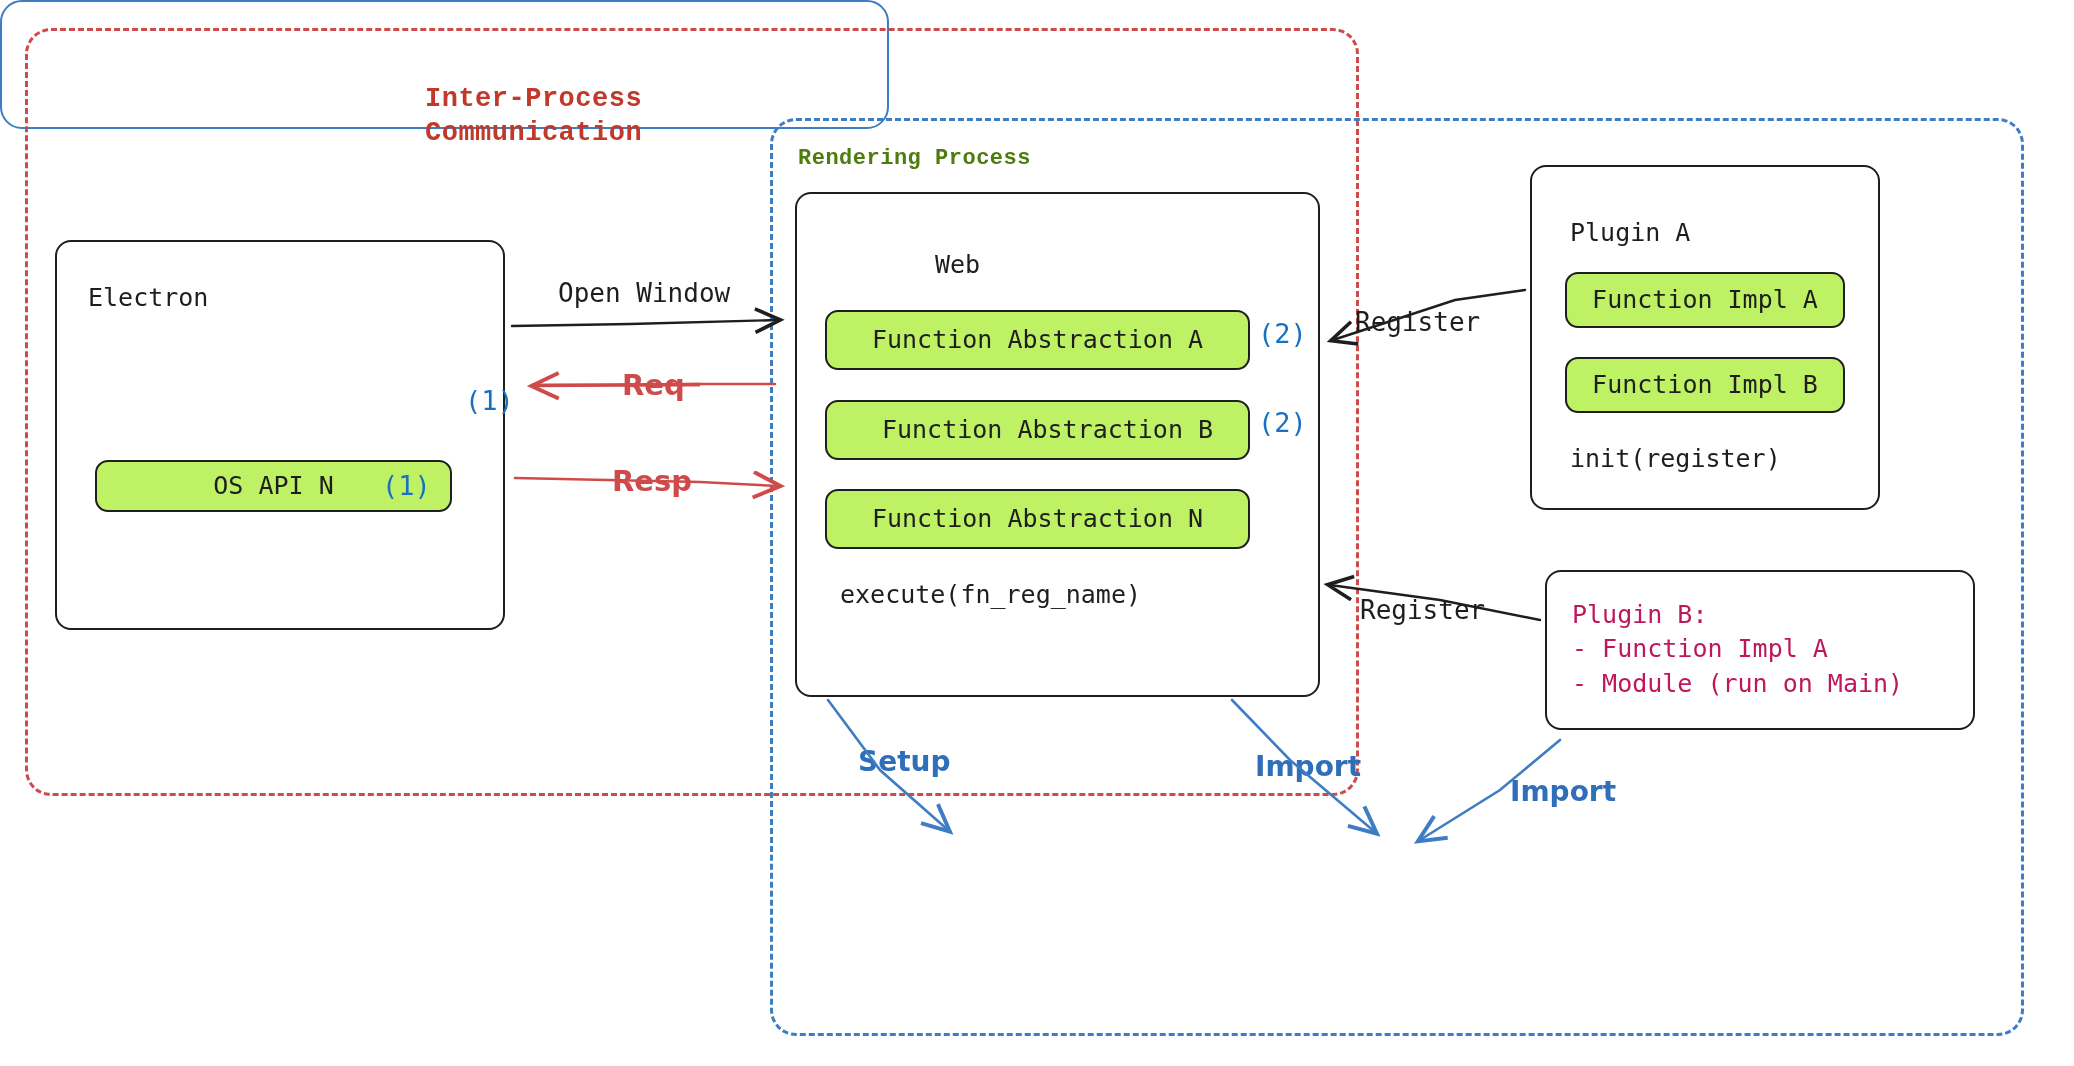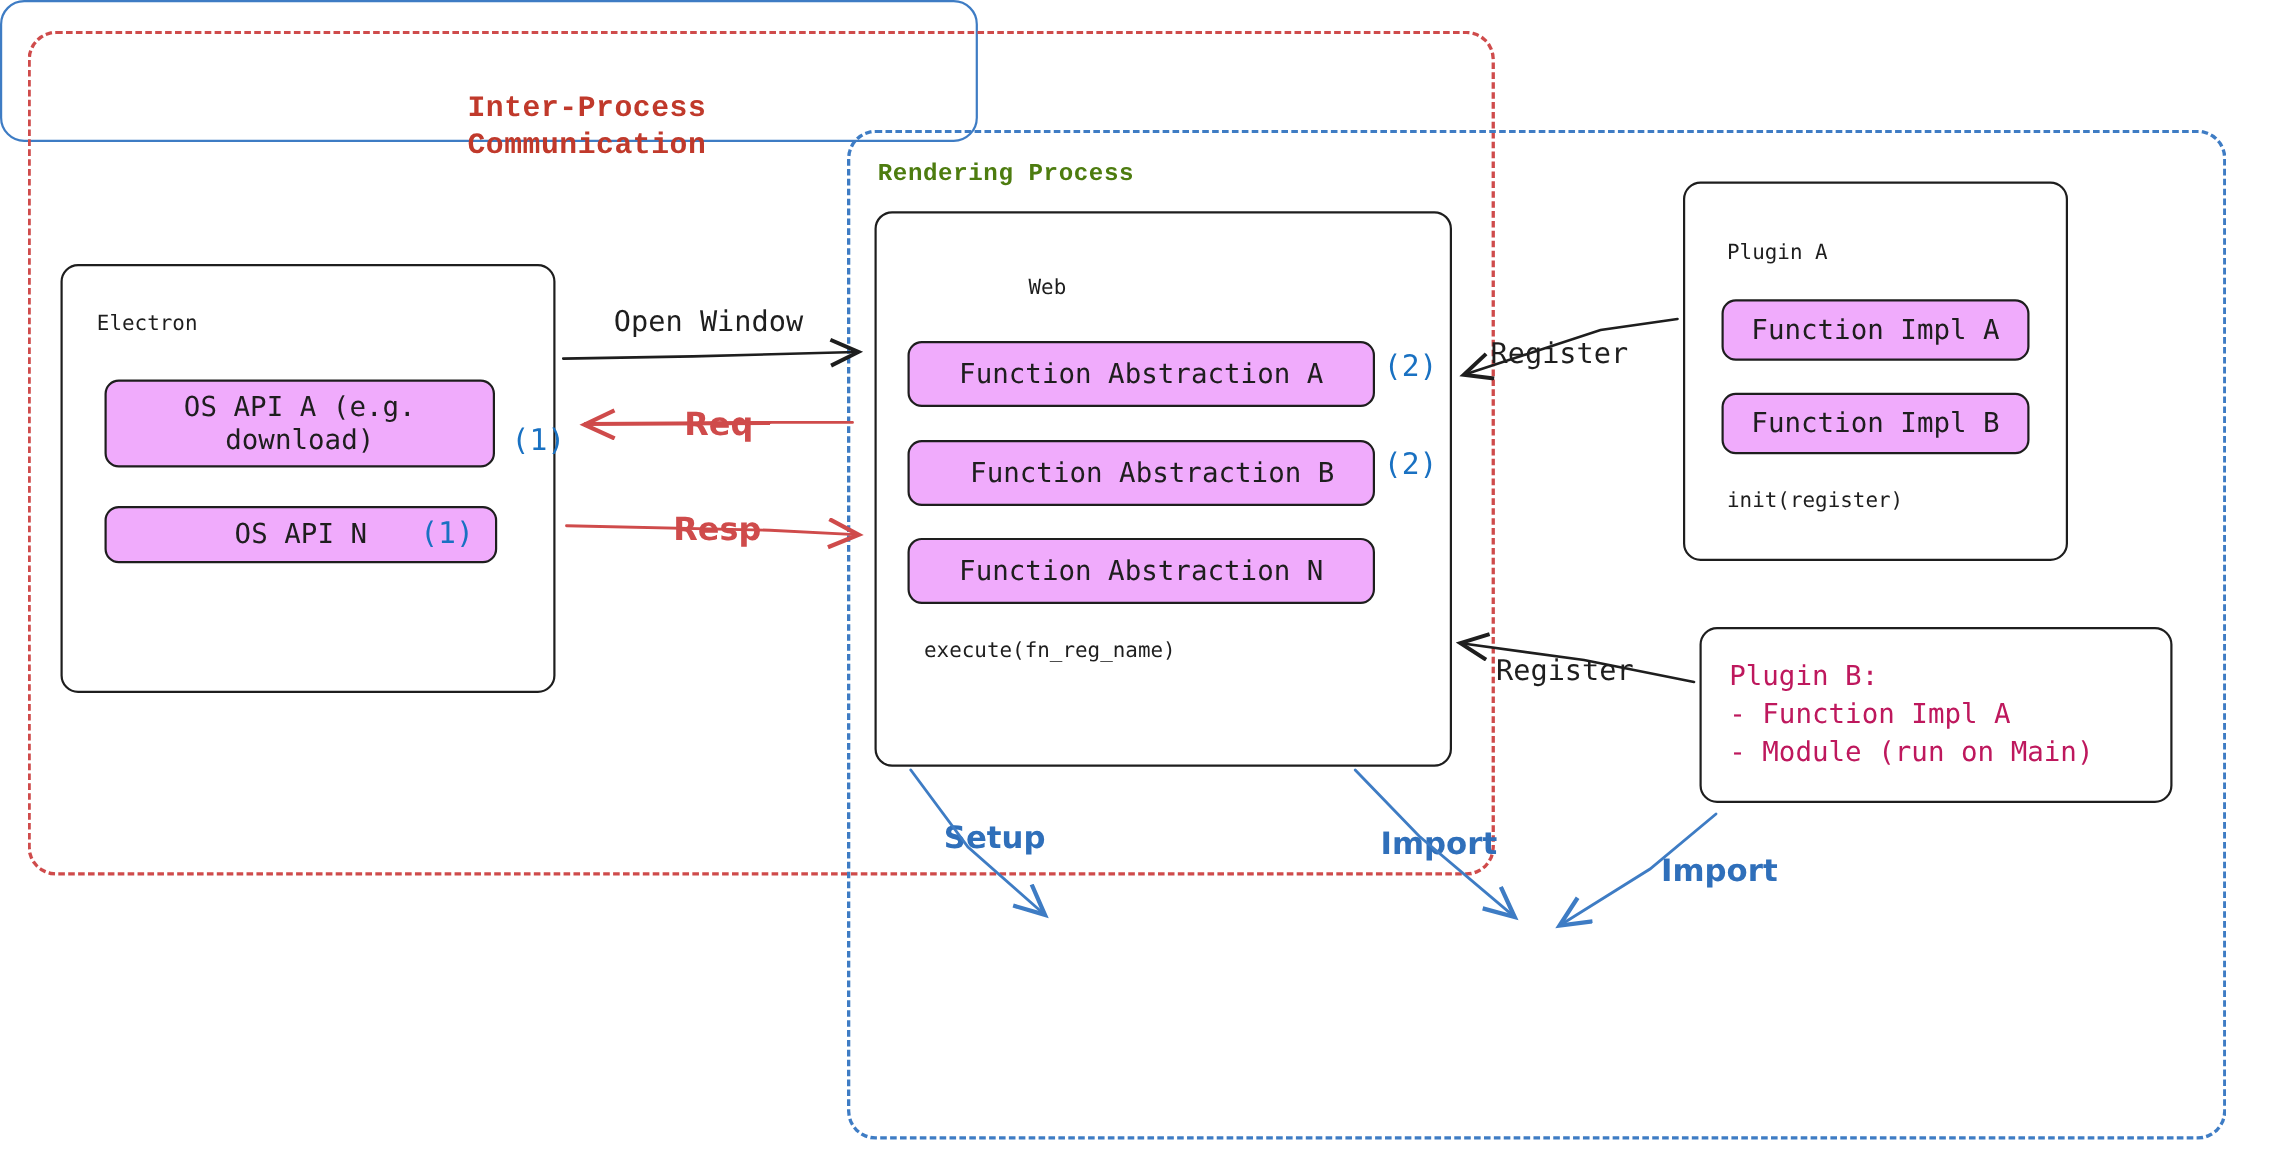--- a/index.html
+++ b/index.html
@@ -13,24 +13,24 @@
   #ipc-box{left:25px;top:28px;width:1328px;height:762px;border-color:#cf4b4b;}
   #render-box{left:770px;top:118px;width:1248px;height:912px;border-color:#3e7cc4;}
 
   .zone-label{position:absolute;font-family:Liberation Mono, monospace;
               font-weight:bold;letter-spacing:.5px;line-height:1.25;white-space:pre;}
   #ipc-label{left:425px;top:83px;color:#c0392b;font-size:27px;}
   #render-label{left:798px;top:145px;color:#4d7c0f;font-size:22px;}
 
   
   .box{position:absolute;border:2.4px solid #1e1e1e;border-radius:16px;background:#fff;box-sizing:border-box;}
-  .box-title{position:absolute;font-size:19px;color:#1e1e1e;white-space:pre;}
-  .inner{position:absolute;border:2.2px solid #1e1e1e;border-radius:13px;background:#f0abfc;
+  .box-title{position:absolute;font-size:25px;color:#1e1e1e;white-space:pre;}
+  .inner{position:absolute;border:2.2px solid #1e1e1e;border-radius:13px;background:#bef264;
          box-sizing:border-box;display:flex;align-items:center;justify-content:center;
-         font-size:25px;color:#1e1e1e;text-align:center;line-height:1.22;white-space:pre;}
+         font-size:25px;color:#1e1e1e;text-align:right;line-height:1.22;white-space:pre;}
 
   .badge{position:absolute;color:#1971c2;font-size:27px;font-weight:normal;white-space:pre;}
 
   
   #electron-box{left:55px;top:240px;width:450px;height:390px;}
   #electron-title{left:88px;top:283px;}
   #osapi-a{left:95px;top:345px;width:355px;height:80px;}
   #osapi-n{left:95px;top:460px;width:357px;height:52px;}
 
   
@@ -86,24 +86,20 @@
   <div class="dashed-box" id="ipc-box"></div>
   <div class="dashed-box" id="render-box"></div>
 
   <div class="zone-label" id="ipc-label">Inter-Process
 Communication</div>
   <div class="zone-label" id="render-label">Rendering Process</div>
 
   <div class="box" id="electron-box"></div>
   <div class="box-title" id="electron-title">Electron</div>
 
-  <div class="inner" id="osapi-a">
-    <span>OS API A (e.g.
-download)</span>
-  </div>
   <div class="badge" style="left:465px;top:385px;">(1)</div>
 
   <div class="inner" id="osapi-n">
     <span>OS API N</span>
   </div>
   <div class="badge" style="left:382px;top:470px;">(1)</div>
 
   <div class="box" id="web-box"></div>
   <div class="box-title" id="web-title">Web</div>
 

